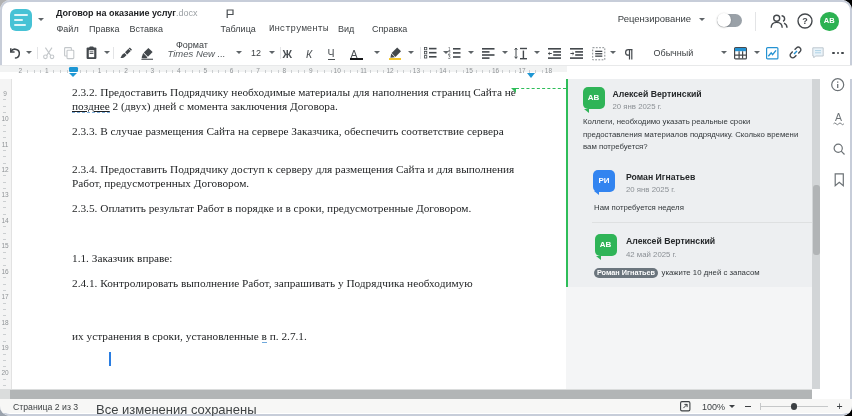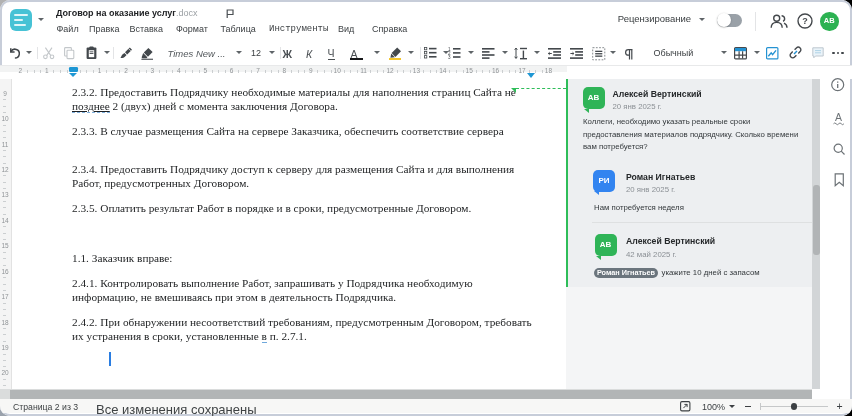--- a/index.html
+++ b/index.html
@@ -33,21 +33,21 @@
 <div class="abs" style="left:14px;top:23.9px;width:12px;height:2.6px;background:#dff5f8;border-radius:1px;"></div>
 <div class="caret" style="left:38px;top:18px;"></div>
 <div class="abs" style="left:56px;top:8px;font-size:9px;font-weight:bold;color:#202225;">Договор на оказание услуг<span style="font-weight:normal;color:#9ba0a4;margin-top:12px;">.docx</span></div>
 <svg style="left:226px;top:8.5px;" width="8" height="9" viewBox="0 0 8 9">
       <path d="M1.2 0.5 V9 M1.2 1 H7 V5.5 H1.2" fill="none" stroke="#4a4f53" stroke-width="1.2"></path>
     </svg>
 
 <div class="menu" style="left:56.5px;">Файл</div>
 <div class="menu" style="left:89px;">Правка</div>
 <div class="menu" style="left:129.5px;">Вставка</div>
-<div class="menu" style="left:176px;">Формат</div>
+<div class="menu" style="left:176px;margin-top:16px;">Формат</div>
 <div class="menu" style="left:220.5px;">Таблица</div>
 <div class="menu" style="left:269px;font-family:Liberation Mono, monospace;">Инструменты</div>
 <div class="menu" style="left:338px;">Вид</div>
 <div class="menu" style="left:372px;">Справка</div>
 
 <div class="abs" style="left:617.8px;top:12.6px;font-size:9.5px;color:#3c4043;">Рецензирование</div>
 <div class="caret" style="left:699px;top:18px;"></div>
 <div class="abs" style="left:717px;top:13.5px;width:25px;height:13px;border-radius:7px;background:#9aa1a8;"></div>
 <div class="abs" style="left:716.5px;top:13px;width:14px;height:14px;border-radius:50%;background:#fff;box-shadow:0 0.5px 1.5px rgba(0,0,0,0.35);"></div>
 <div class="abs" style="left:755px;top:12px;width:1px;height:19px;background:#e3e4e6;"></div>
@@ -342,22 +342,20 @@
 <div class="abs" style="left:12px;top:79px;width:554px;height:310px;background:#fff;"></div>
 
 <div class="docline" id="dl0" style="left:72px;top:85.8px;">2.3.2. Предоставить Подрядчику необходимые материалы для наполнения страниц Сайта не</div>
 <div class="docline" style="left:72px;top:99.6px;"><span style="border-bottom:1.2px dashed #7fb0dd;text-decoration:underline;text-decoration-thickness:1px;text-underline-offset:0.5px;">позднее</span> 2 (двух) дней с момента заключения Договора.</div>
 <div class="docline" style="left:72px;top:124.6px;">2.3.3. В случае размещения Сайта на сервере Заказчика, обеспечить соответствие сервера</div>
 <div class="docline" style="left:72px;top:163.4px;">2.3.4. Предоставить Подрядчику доступ к серверу для размещения Сайта и для выполнения</div>
 <div class="docline" style="left:72px;top:177.2px;">Работ, предусмотренных Договором.</div>
 <div class="docline" style="left:72px;top:202.2px;">2.3.5. Оплатить результат Работ в порядке и в сроки, предусмотренные Договором.</div>
 <div class="docline" style="left:72px;top:252.2px;">1.1. Заказчик вправе:</div>
 <div class="docline" style="left:72px;top:277.2px;">2.4.1. Контролировать выполнение Работ, запрашивать у Подрядчика необходимую</div>
-<div class="docline" style="left:72px;top:291.0px;">информацию, не вмешиваясь при этом в деятельность Подрядчика.</div>
-<div class="docline" style="left:72px;top:316.0px;">2.4.2. При обнаружении несоответствий требованиям, предусмотренным Договором, требовать</div>
 <div class="docline" style="left:72px;top:329.8px;">их устранения в сроки, установленные <span style="border-bottom:1.2px dashed #6fa8dc;">в</span> п. 2.7.1.</div>
 
 <div class="abs" style="left:109px;top:352px;width:1.6px;height:14px;background:#2a7de1;"></div>
 
 <div class="abs" style="left:510.5px;top:88px;width:0;height:0;border-left:5.5px solid transparent;border-top:5px solid #2ebd59;"></div>
 <div class="abs" style="left:515.8px;top:87.8px;width:50.5px;height:0;border-top:1.5px dashed #2ebd59;"></div>
 
 <div class="abs" style="left:566px;top:79px;width:246px;height:310px;background:#f4f5f6;"></div>
 <div class="abs" style="left:568px;top:79px;width:244px;height:208px;background:#edeff1;"></div>
 <div class="abs" style="left:566px;top:79px;width:2px;height:208px;background:#2ebd59;"></div>

